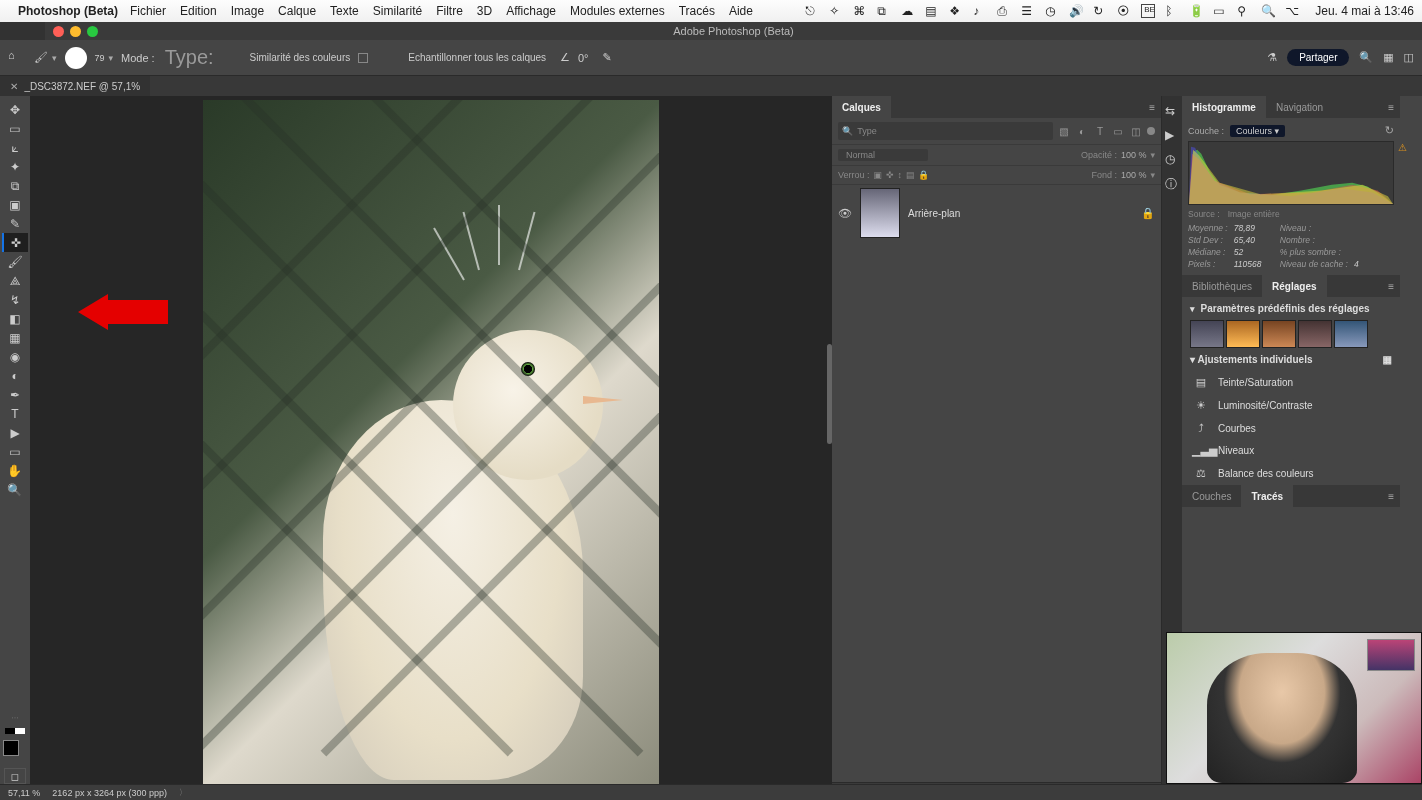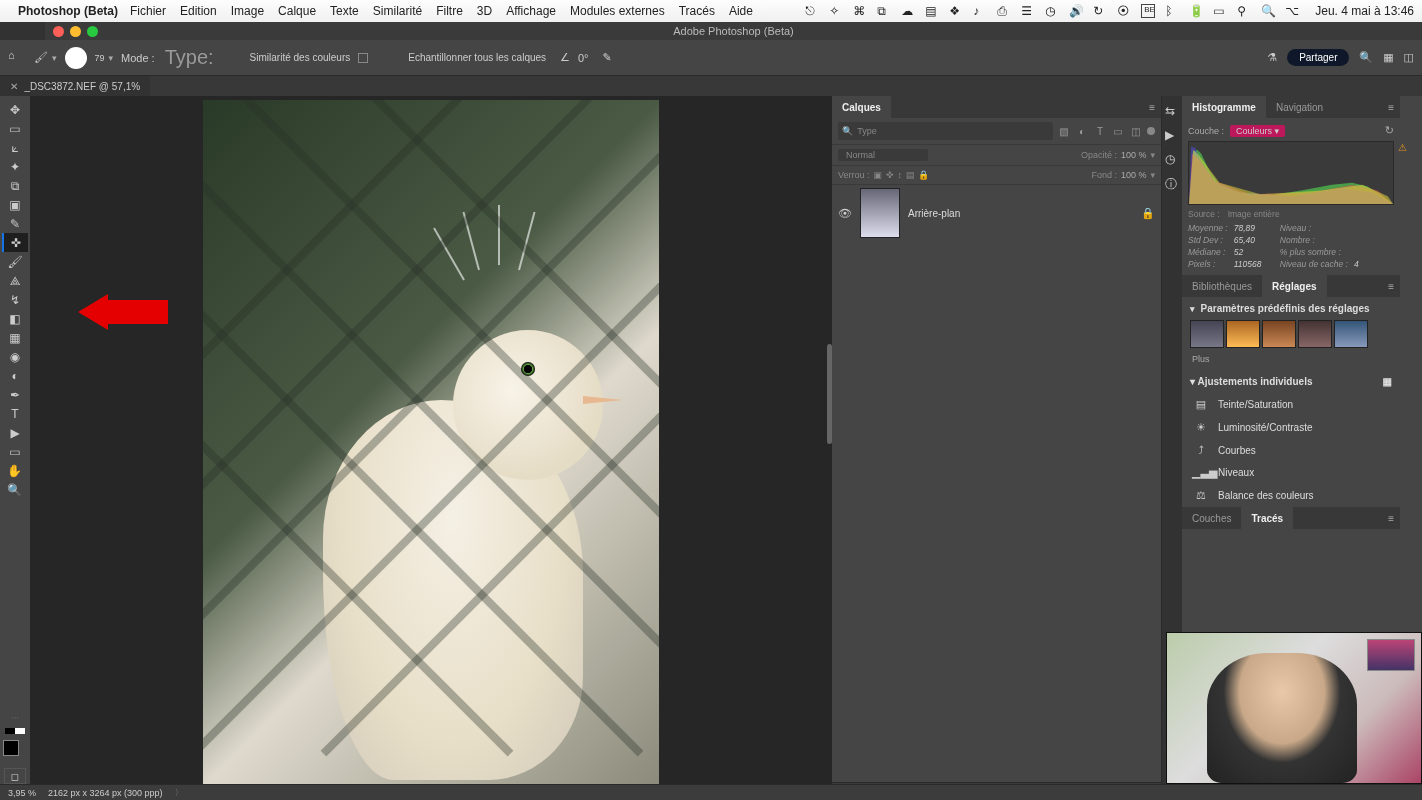--- a/index.html
+++ b/index.html
@@ -91,21 +91,21 @@
 .layer-item { display:flex; align-items:center; height:56px; padding:0 6px; gap:8px; font-size:10px; color:#ddd; }
 .layer-item .vis { width:14px; font-size:11px; color:#ccc; text-align:center;}
 .layer-item .thumb { width:40px; height:50px; background:linear-gradient(#667,#dde); border:1px solid #222;}
 .layer-item .name { flex:1; }
 .layer-item .lock { font-size:11px; color:#aaa; }
 .layers-bottom { height:22px; background:#3a3a3a; display:flex; align-items:center; justify-content:flex-end; gap:10px; padding:0 8px; font-size:10px; color:#aaa; border-top:1px solid #2a2a2a;}
 
 
 .histo-body { padding:6px; font-size:9px; color:#aaa; }
 .histo-row { display:flex; align-items:center; gap:6px; }
-.histo-row .dd { background:#be185d; padding:1px 6px; border-radius:2px; font-size:9px; color:#ccc;}
+.histo-row .dd { background:#0f172a; padding:1px 6px; border-radius:2px; font-size:9px; color:#ccc;}
 .histo-refresh { margin-left:auto; font-size:11px; }
 .histo-chart { height:64px; margin-top:4px; position:relative; background:#3a3a3a; border:1px solid #2a2a2a;}
 .warn-tri { position:absolute; right:-14px; top:0; color:#d89020; font-size:10px;}
 .histo-stats { display:grid; grid-template-columns: auto 1fr auto 1fr; gap:2px 6px; font-size:8.5px; margin-top:4px;font-style:italic; }
 .histo-stats .lab { color:#999; white-space:nowrap;} .histo-stats .v { color:#ccc; text-align:left;}
 .histo-src { display:flex; gap:8px; font-size:8.5px; margin-top:4px; color:#888;}
 .histo-src .lab { color:#888;}
 
 
 .section-head { display:flex; align-items:center; gap:6px; padding:6px 8px; font-size:10px; font-weight:600; color:#ddd; }
@@ -396,21 +396,20 @@
           <span class="caret">▾</span>
           <span>Paramètres prédéfinis des réglages</span>
         </div>
       <div class="presets">
         <div class="preset-th a"></div>
         <div class="preset-th b"></div>
         <div class="preset-th c"></div>
         <div class="preset-th d"></div>
         <div class="preset-th e"></div>
       </div>
-      <div class="plus-link">Plus</div>
       <div class="adj-head">
           <span><span class="caret">▾</span> <span>Ajustements individuels</span></span>
           <span>▦</span>
         </div>
       <div class="adj-item">
           <span class="a-ico">▤</span>
           <span>Teinte/Saturation</span>
         </div>
       <div class="adj-item">
           <span class="a-ico">☀</span>
@@ -442,21 +441,21 @@
         <span>◇</span>
         <span>◻</span>
         <span>⊞</span>
         <span>🗑</span>
       </div>
     </div>
   </div>
 </div>
 
 <div class="status-bar">
-  <span>3,95 %</span>
+  <span>57,11 %</span>
   <span>2162 px x 3264 px (300 ppp)</span>
   <span class="chev">〉</span>
 </div>
 
 <div class="webcam">
   <div class="painting"></div>
   <div class="person"></div>
 </div>
 
 </body></html>

